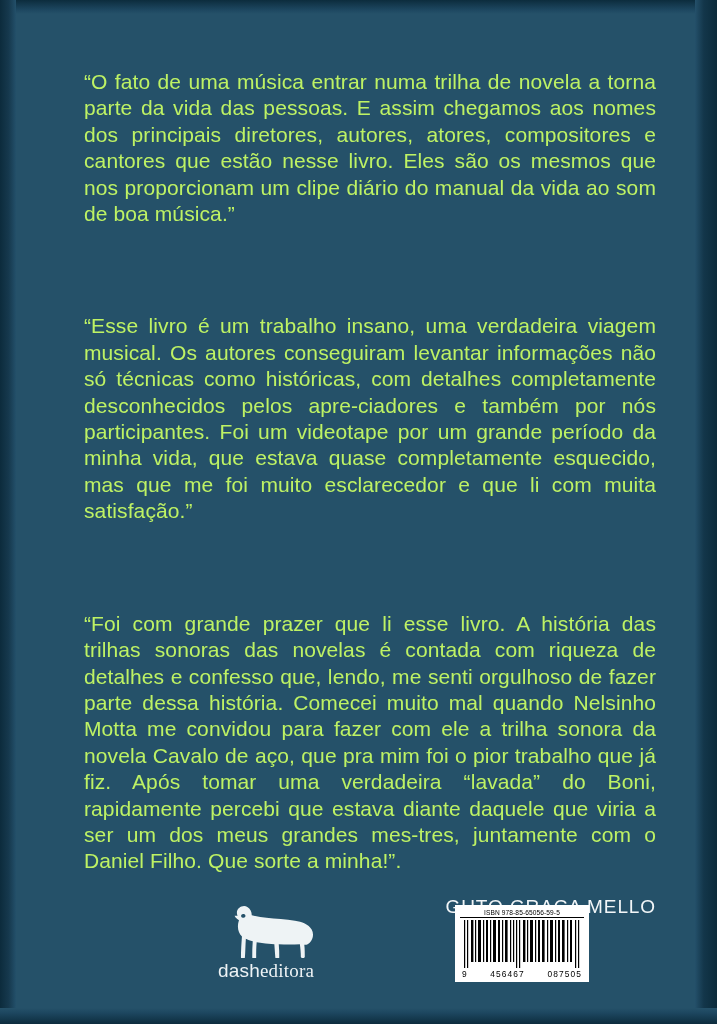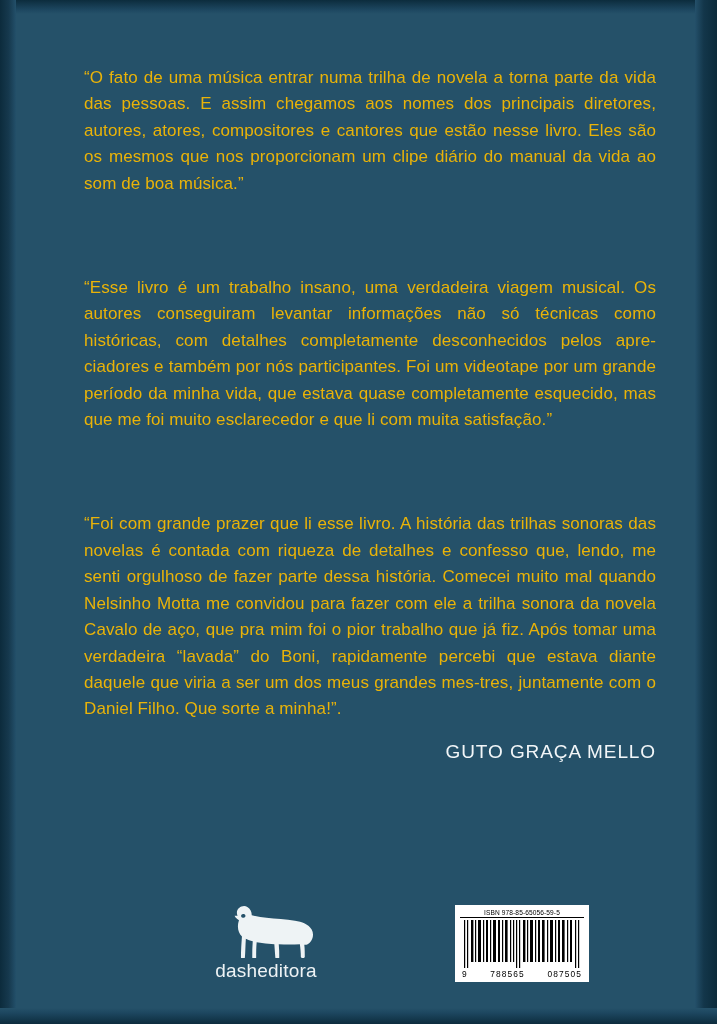--- a/index.html
+++ b/index.html
@@ -49,22 +49,22 @@
   .content {
     position: absolute;
     left: 84px;
     top: 48px;
     width: 572px;
   }
   .quote-block {
     margin-bottom: 8px;
   }
   .quote-text {
-    color: #eab308;
-    font-size: 17px;
+    color: #bef264;
+    font-size: 21px;
     line-height: 26.4px;
     text-align: justify;
     letter-spacing: 0.1px;
     font-weight: 400;
   }
   .attribution {
     color: #f2f6f8;
     font-size: 19px;
     letter-spacing: 0.9px;
     text-align: right;
@@ -95,20 +95,21 @@
     margin: 0 auto 2px auto;
     display: block;
   }
   .publisher-name {
     color: #eef3f5;
     font-size: 19px;
     letter-spacing: 0.2px;
   }
   .publisher-name .thin {
     font-weight: 300;
+    font-family: Liberation Serif, serif;
   }
   .barcode-box {
     position: absolute;
     right: 128px;
     bottom: 6px;
     width: 134px;
     background: #ffffff;
     padding: 4px 5px 3px 5px;
     box-sizing: border-box;
   }
@@ -212,19 +213,19 @@
           <rect x="98" y="0" width="2" height="42"></rect>
           <rect x="102" y="0" width="2.6" height="42"></rect>
           <rect x="107" y="0" width="1.2" height="42"></rect>
           <rect x="110" y="0" width="2" height="42"></rect>
           <rect x="115" y="0" width="1.2" height="48"></rect>
           <rect x="118" y="0" width="1.2" height="48"></rect>
         </g>
       </svg>
       <div class="barcode-digits">
         <span>9</span>
-        <span>788565</span>
+        <span>456467</span>
         <span>087505</span>
       </div>
     </div>
 
   </div>
 </div>
 
 </body></html>

